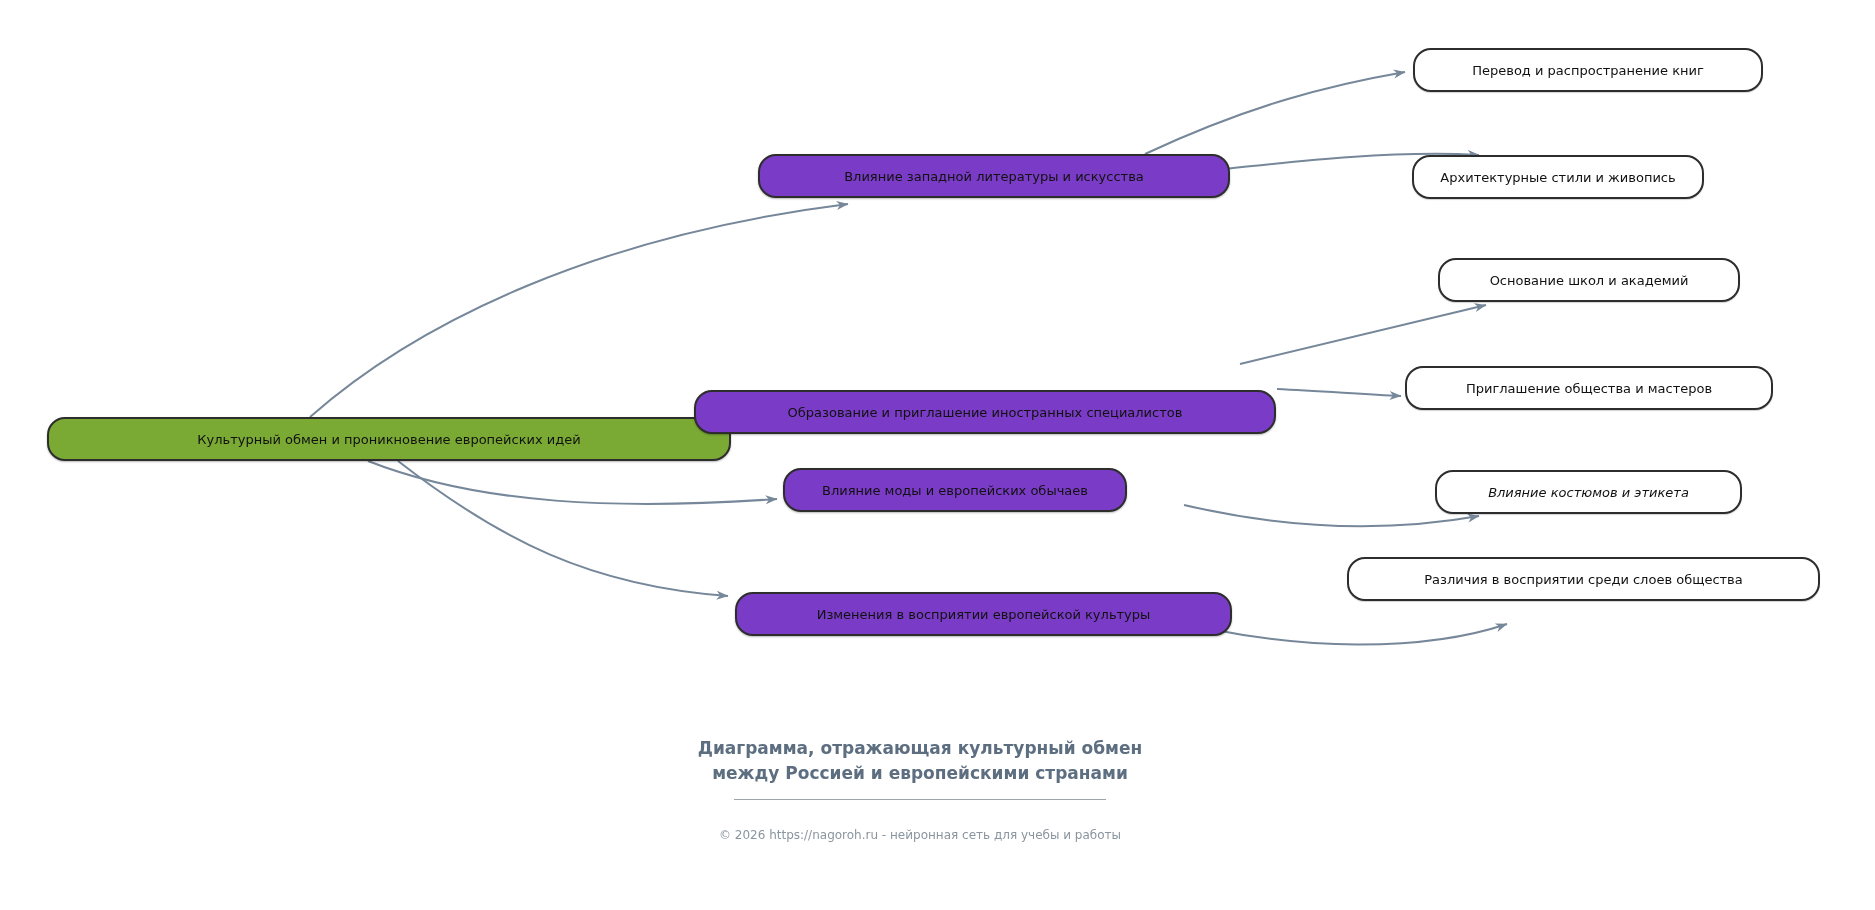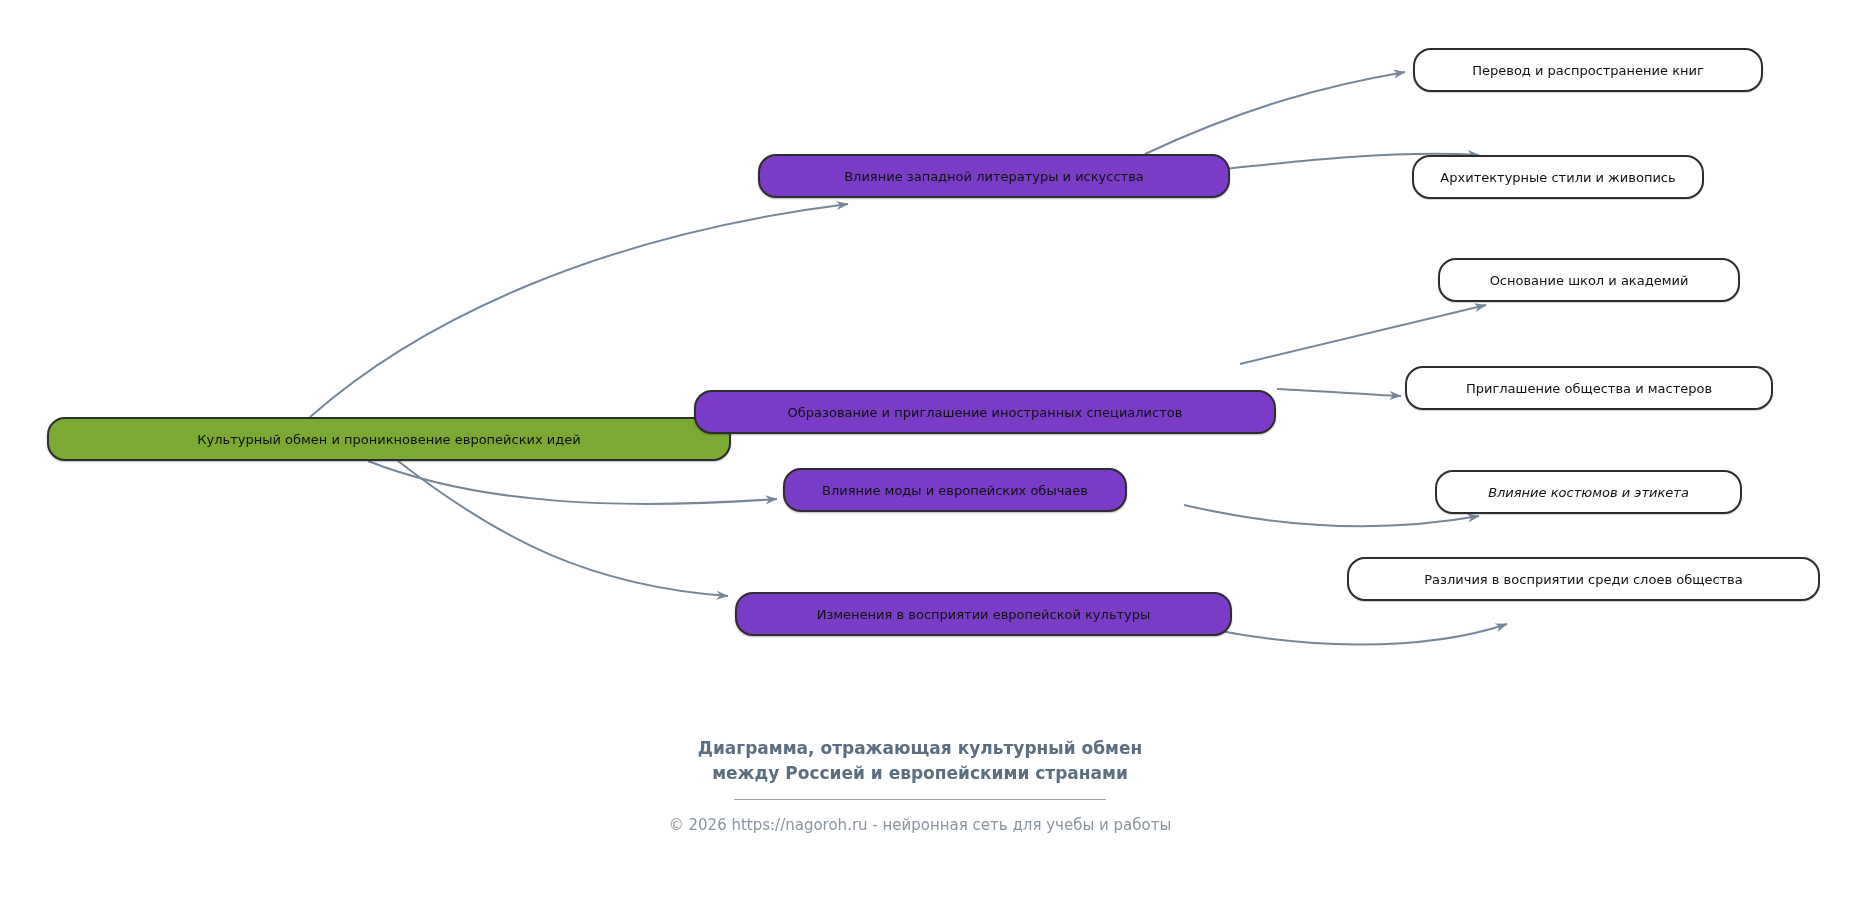--- a/index.html
+++ b/index.html
@@ -25,21 +25,21 @@
   }
   .caption .title{
     font-size:17px;font-weight:bold;color:var(--caption_text,#5c6e80);
     line-height:1.45;margin:0 auto;max-width:480px;text-align:center;
   }
   .caption .divider{
     width:372px;border-bottom:1.5px solid var(--divider,#9aa4ad);
     margin:14px auto 0 auto;height:0;
   }
   .caption .copyright{
-    margin-top:16px;font-size:15px;color:var(--footer_text,#8a959f);
+    margin-top:28px;font-size:12px;color:var(--footer_text,#8a959f);
     white-space:nowrap;
   }
 </style>
 </head>
 <body>
 
 <div class="stage">
 
   <svg class="edges" viewBox="0 0 1875 910" xmlns="http://www.w3.org/2000/svg">
     <defs>

